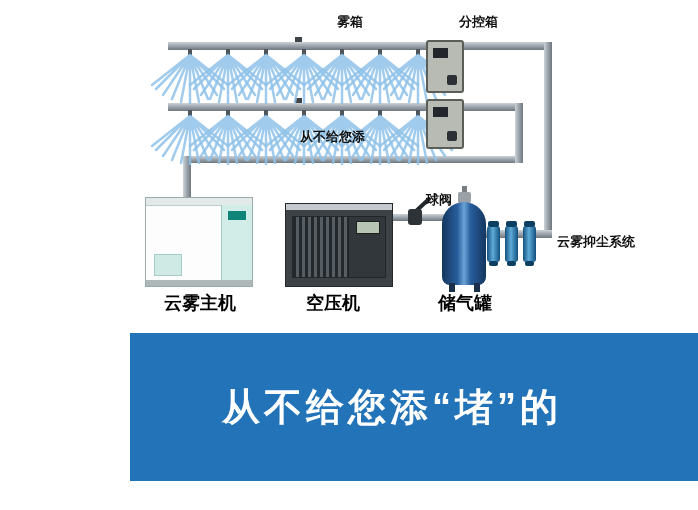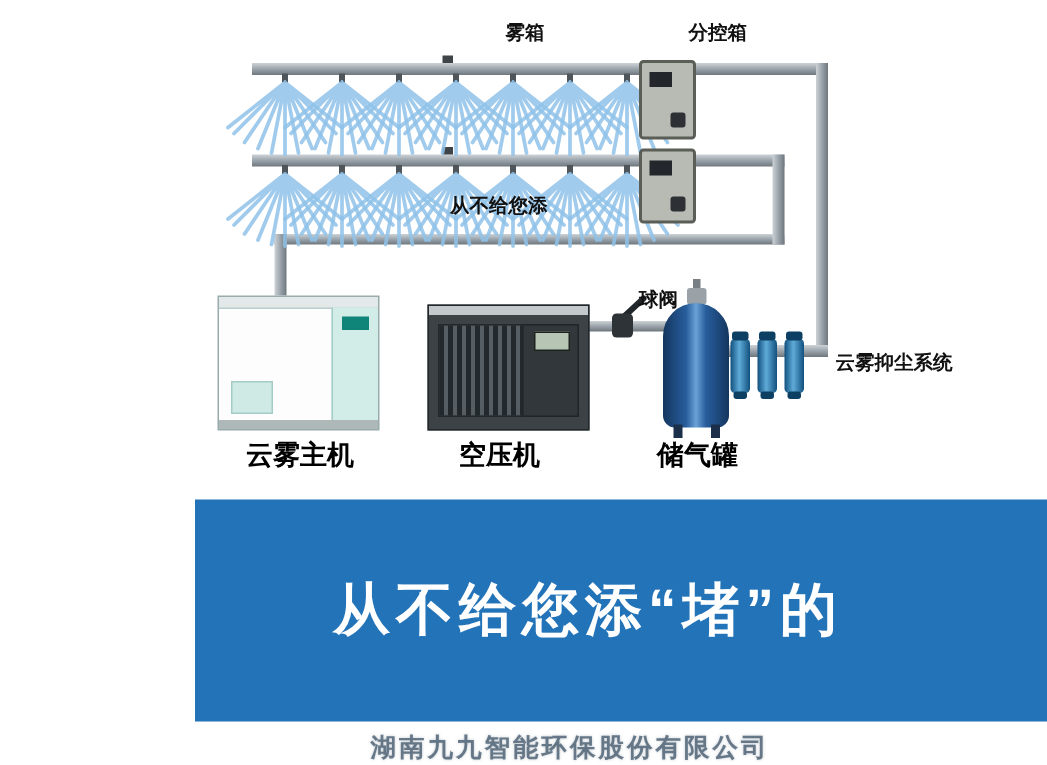--- a/index.html
+++ b/index.html
@@ -177,15 +177,14 @@
   <div class="lbl" style="left:537px; top:235px; width:72px;">云雾抑尘系统</div>
 
   <div class="mlbl" style="left:152px; top:291px; width:96px;">云雾主机</div>
   <div class="mlbl" style="left:288px; top:291px; width:90px;">空压机</div>
   <div class="mlbl" style="left:430px; top:291px; width:70px;">储气罐</div>
 
   <div class="banner">
     <div class="banner-line l1">从不给您添“堵”的</div>
   </div>
 
-  <div class="watermark">湖南九九智能环保股份有限公司</div>
 
 </div>
 
 </body></html>

